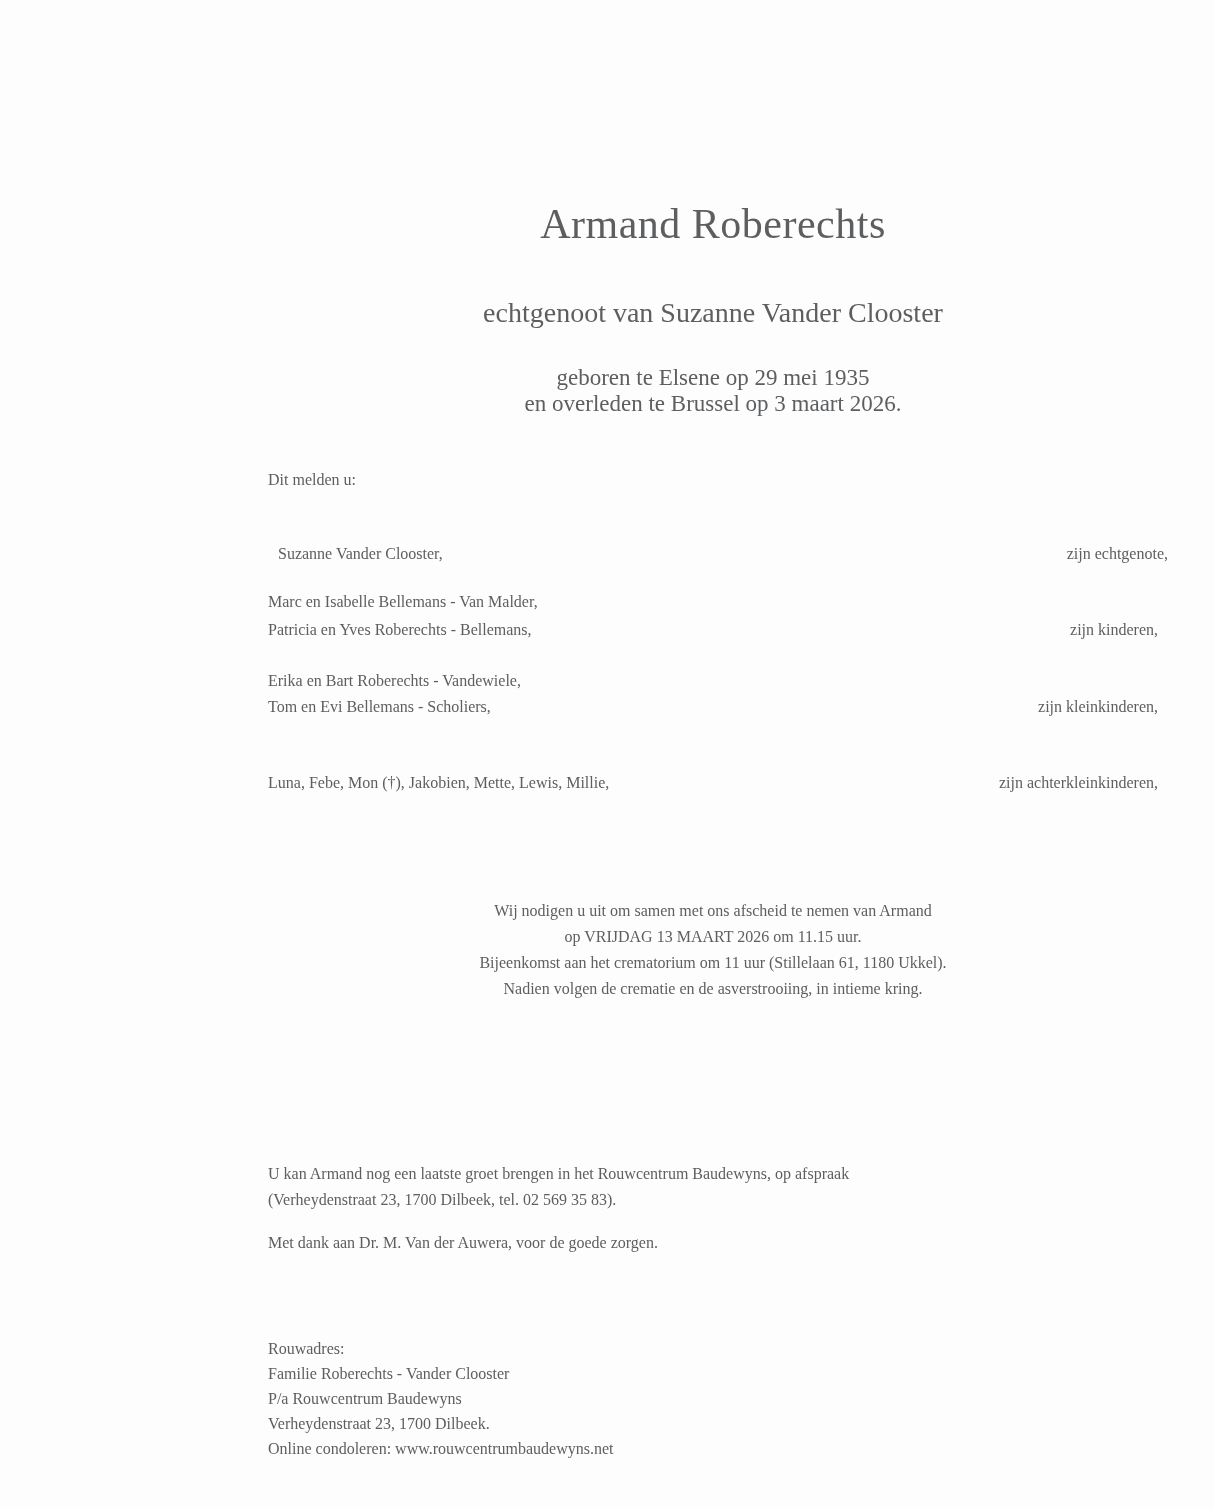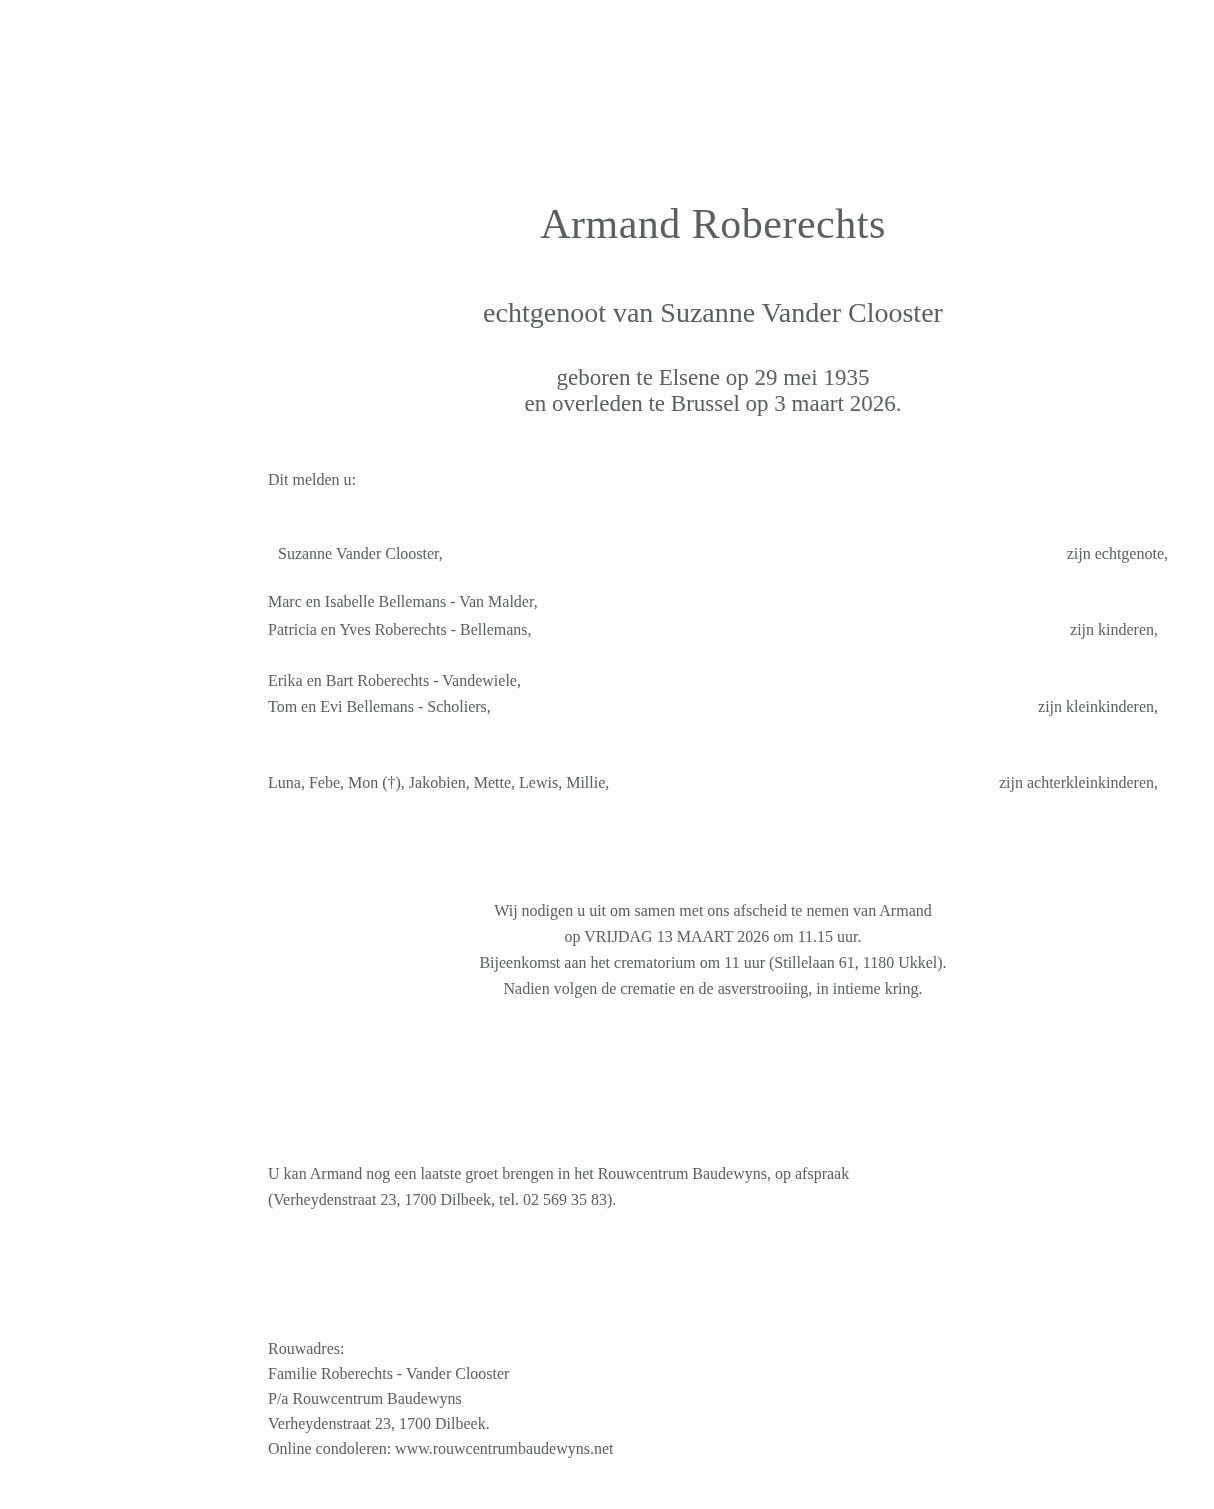--- a/index.html
+++ b/index.html
@@ -112,20 +112,21 @@
     <div>op VRIJDAG 13 MAART 2026 om 11.15 uur.</div>
     <div>Bijeenkomst aan het crematorium om 11 uur (Stillelaan 61, 1180 Ukkel).</div>
     <div>Nadien volgen de crematie en de asverstrooiing, in intieme kring.</div>
   </div>
 
   <div class="block visitation">
     <div>U kan Armand nog een laatste groet brengen in het Rouwcentrum Baudewyns, op afspraak</div>
     <div>(Verheydenstraat 23, 1700 Dilbeek, tel. 02 569 35 83).</div>
   </div>
 
+  <div class="block thanks">Met dank aan Dr. M. Van der Auwera, voor de goede zorgen.</div>
 
   <div class="block mourning-address">
     <div>Rouwadres:</div>
     <div>Familie Roberechts - Vander Clooster</div>
     <div>P/a Rouwcentrum Baudewyns</div>
     <div>Verheydenstraat 23, 1700 Dilbeek.</div>
     <div>Online condoleren: www.rouwcentrumbaudewyns.net</div>
   </div>
 
 </div>

